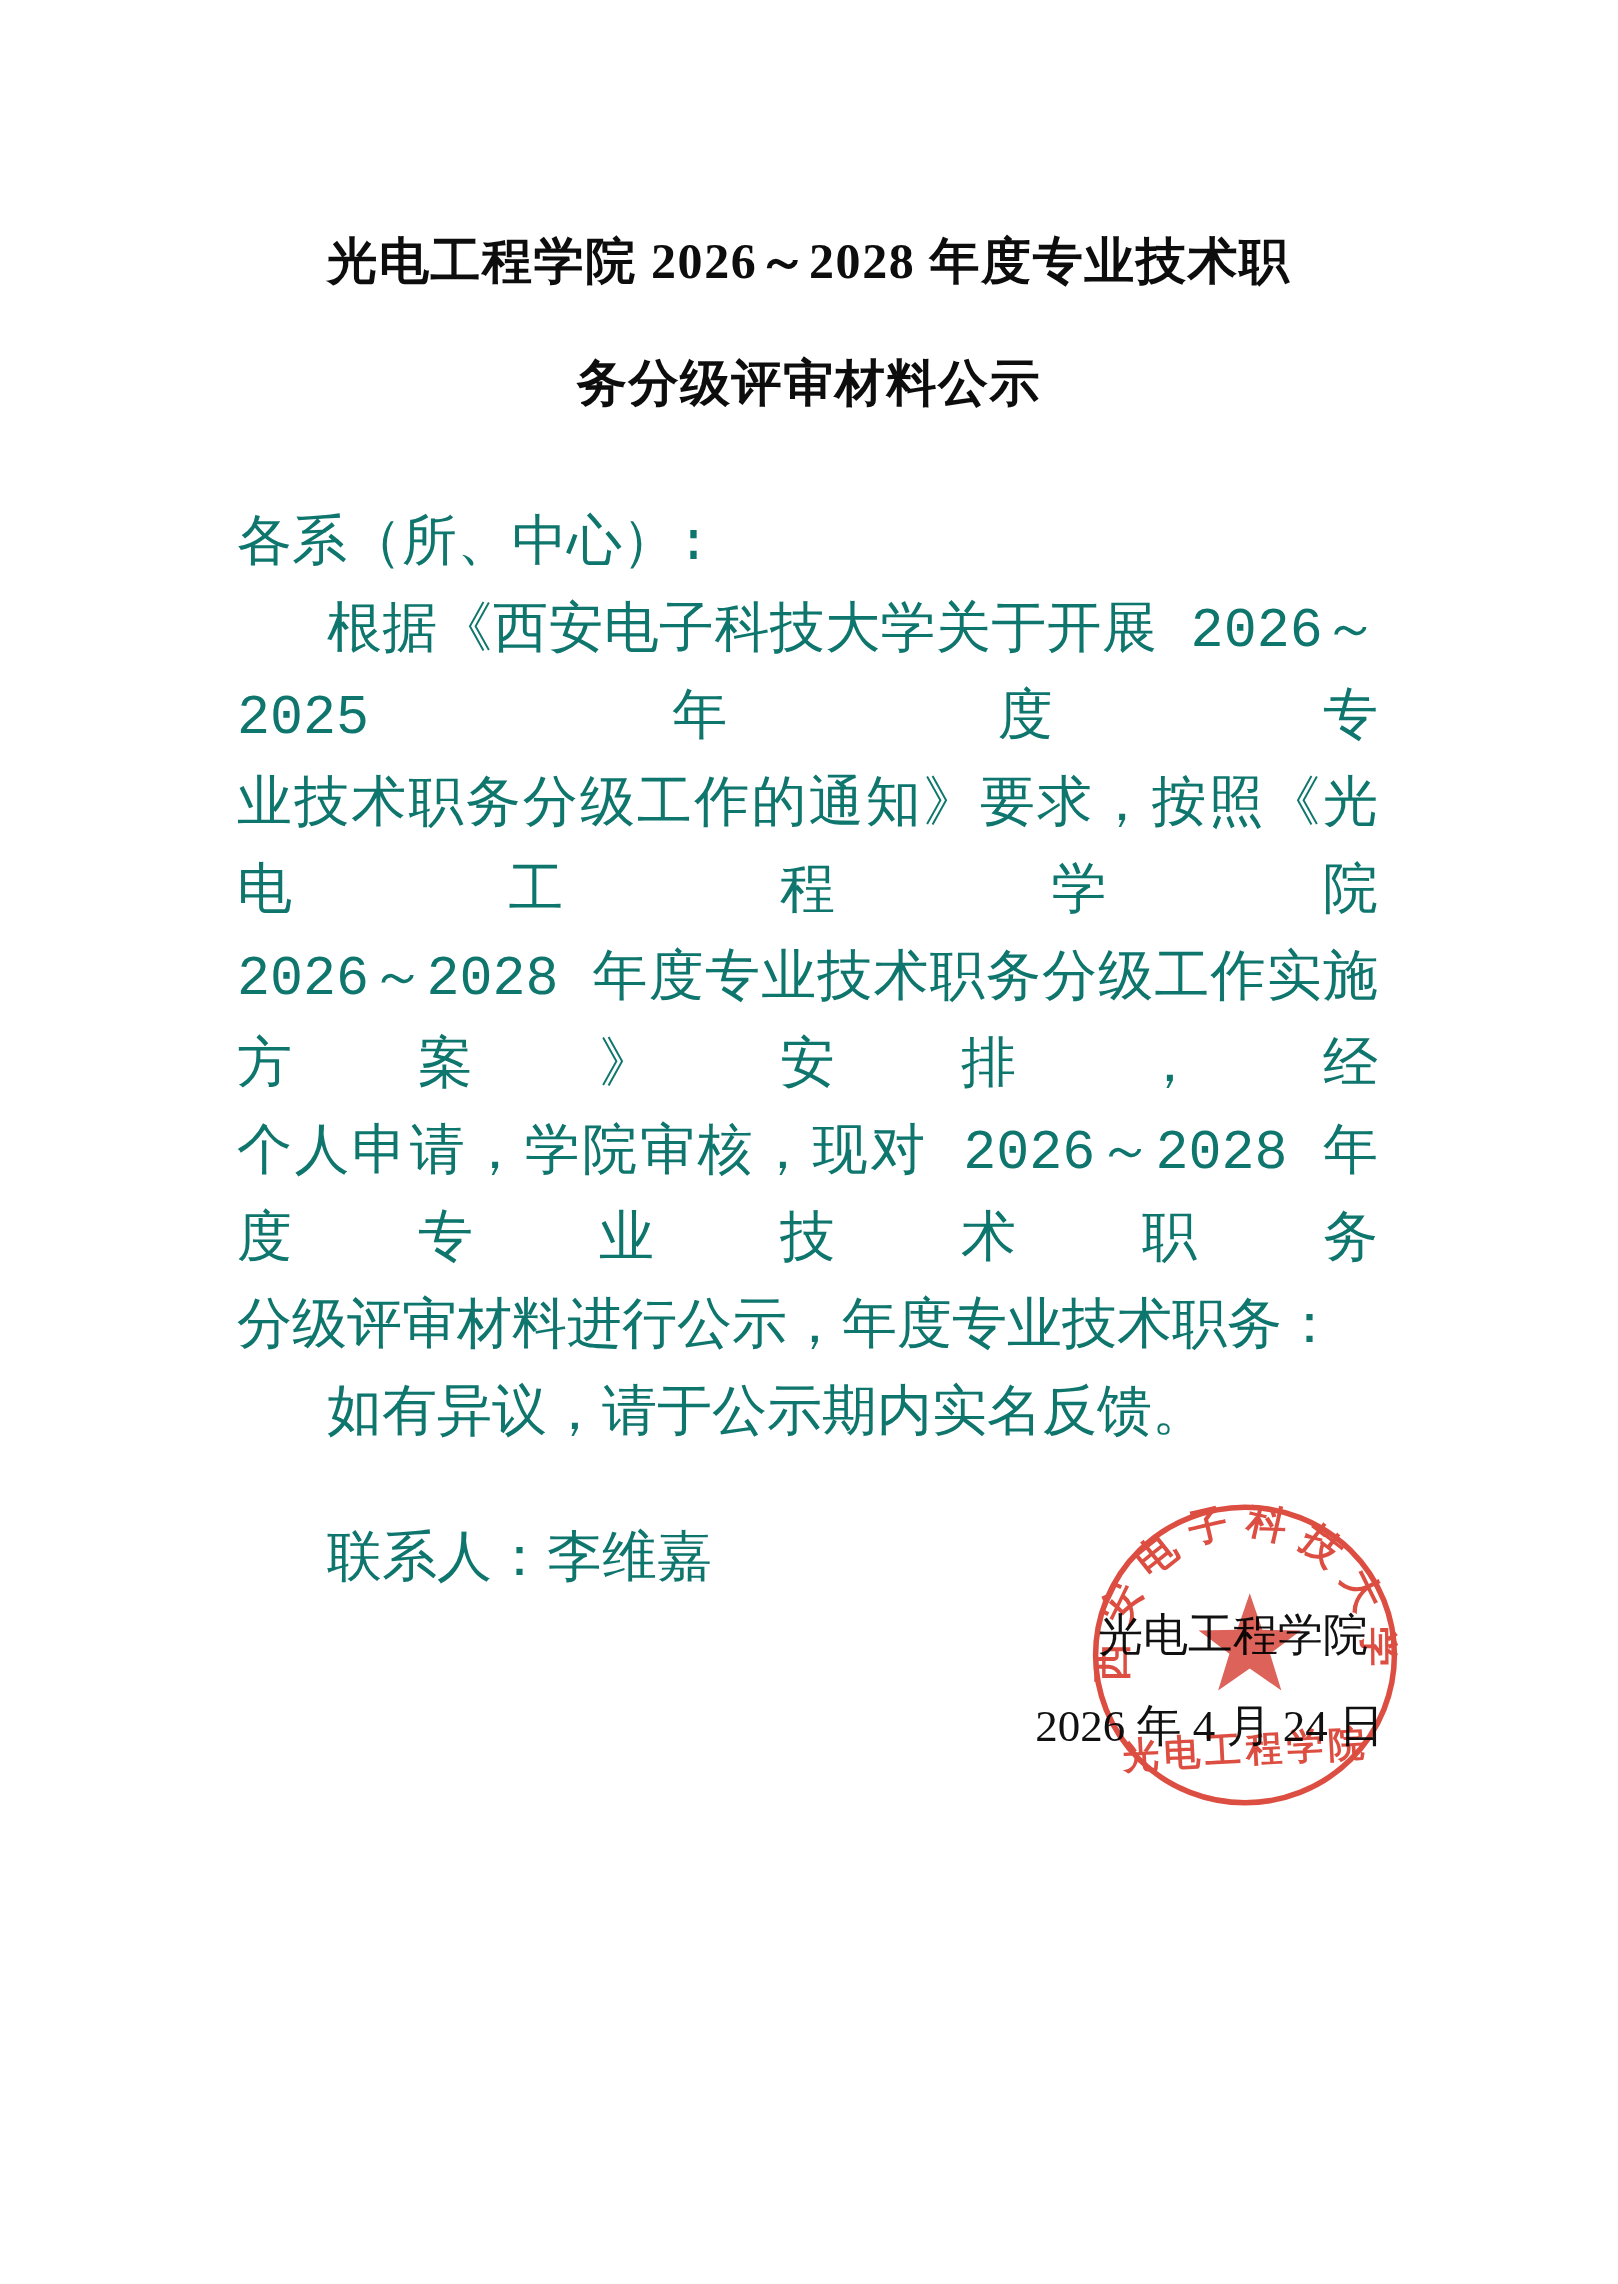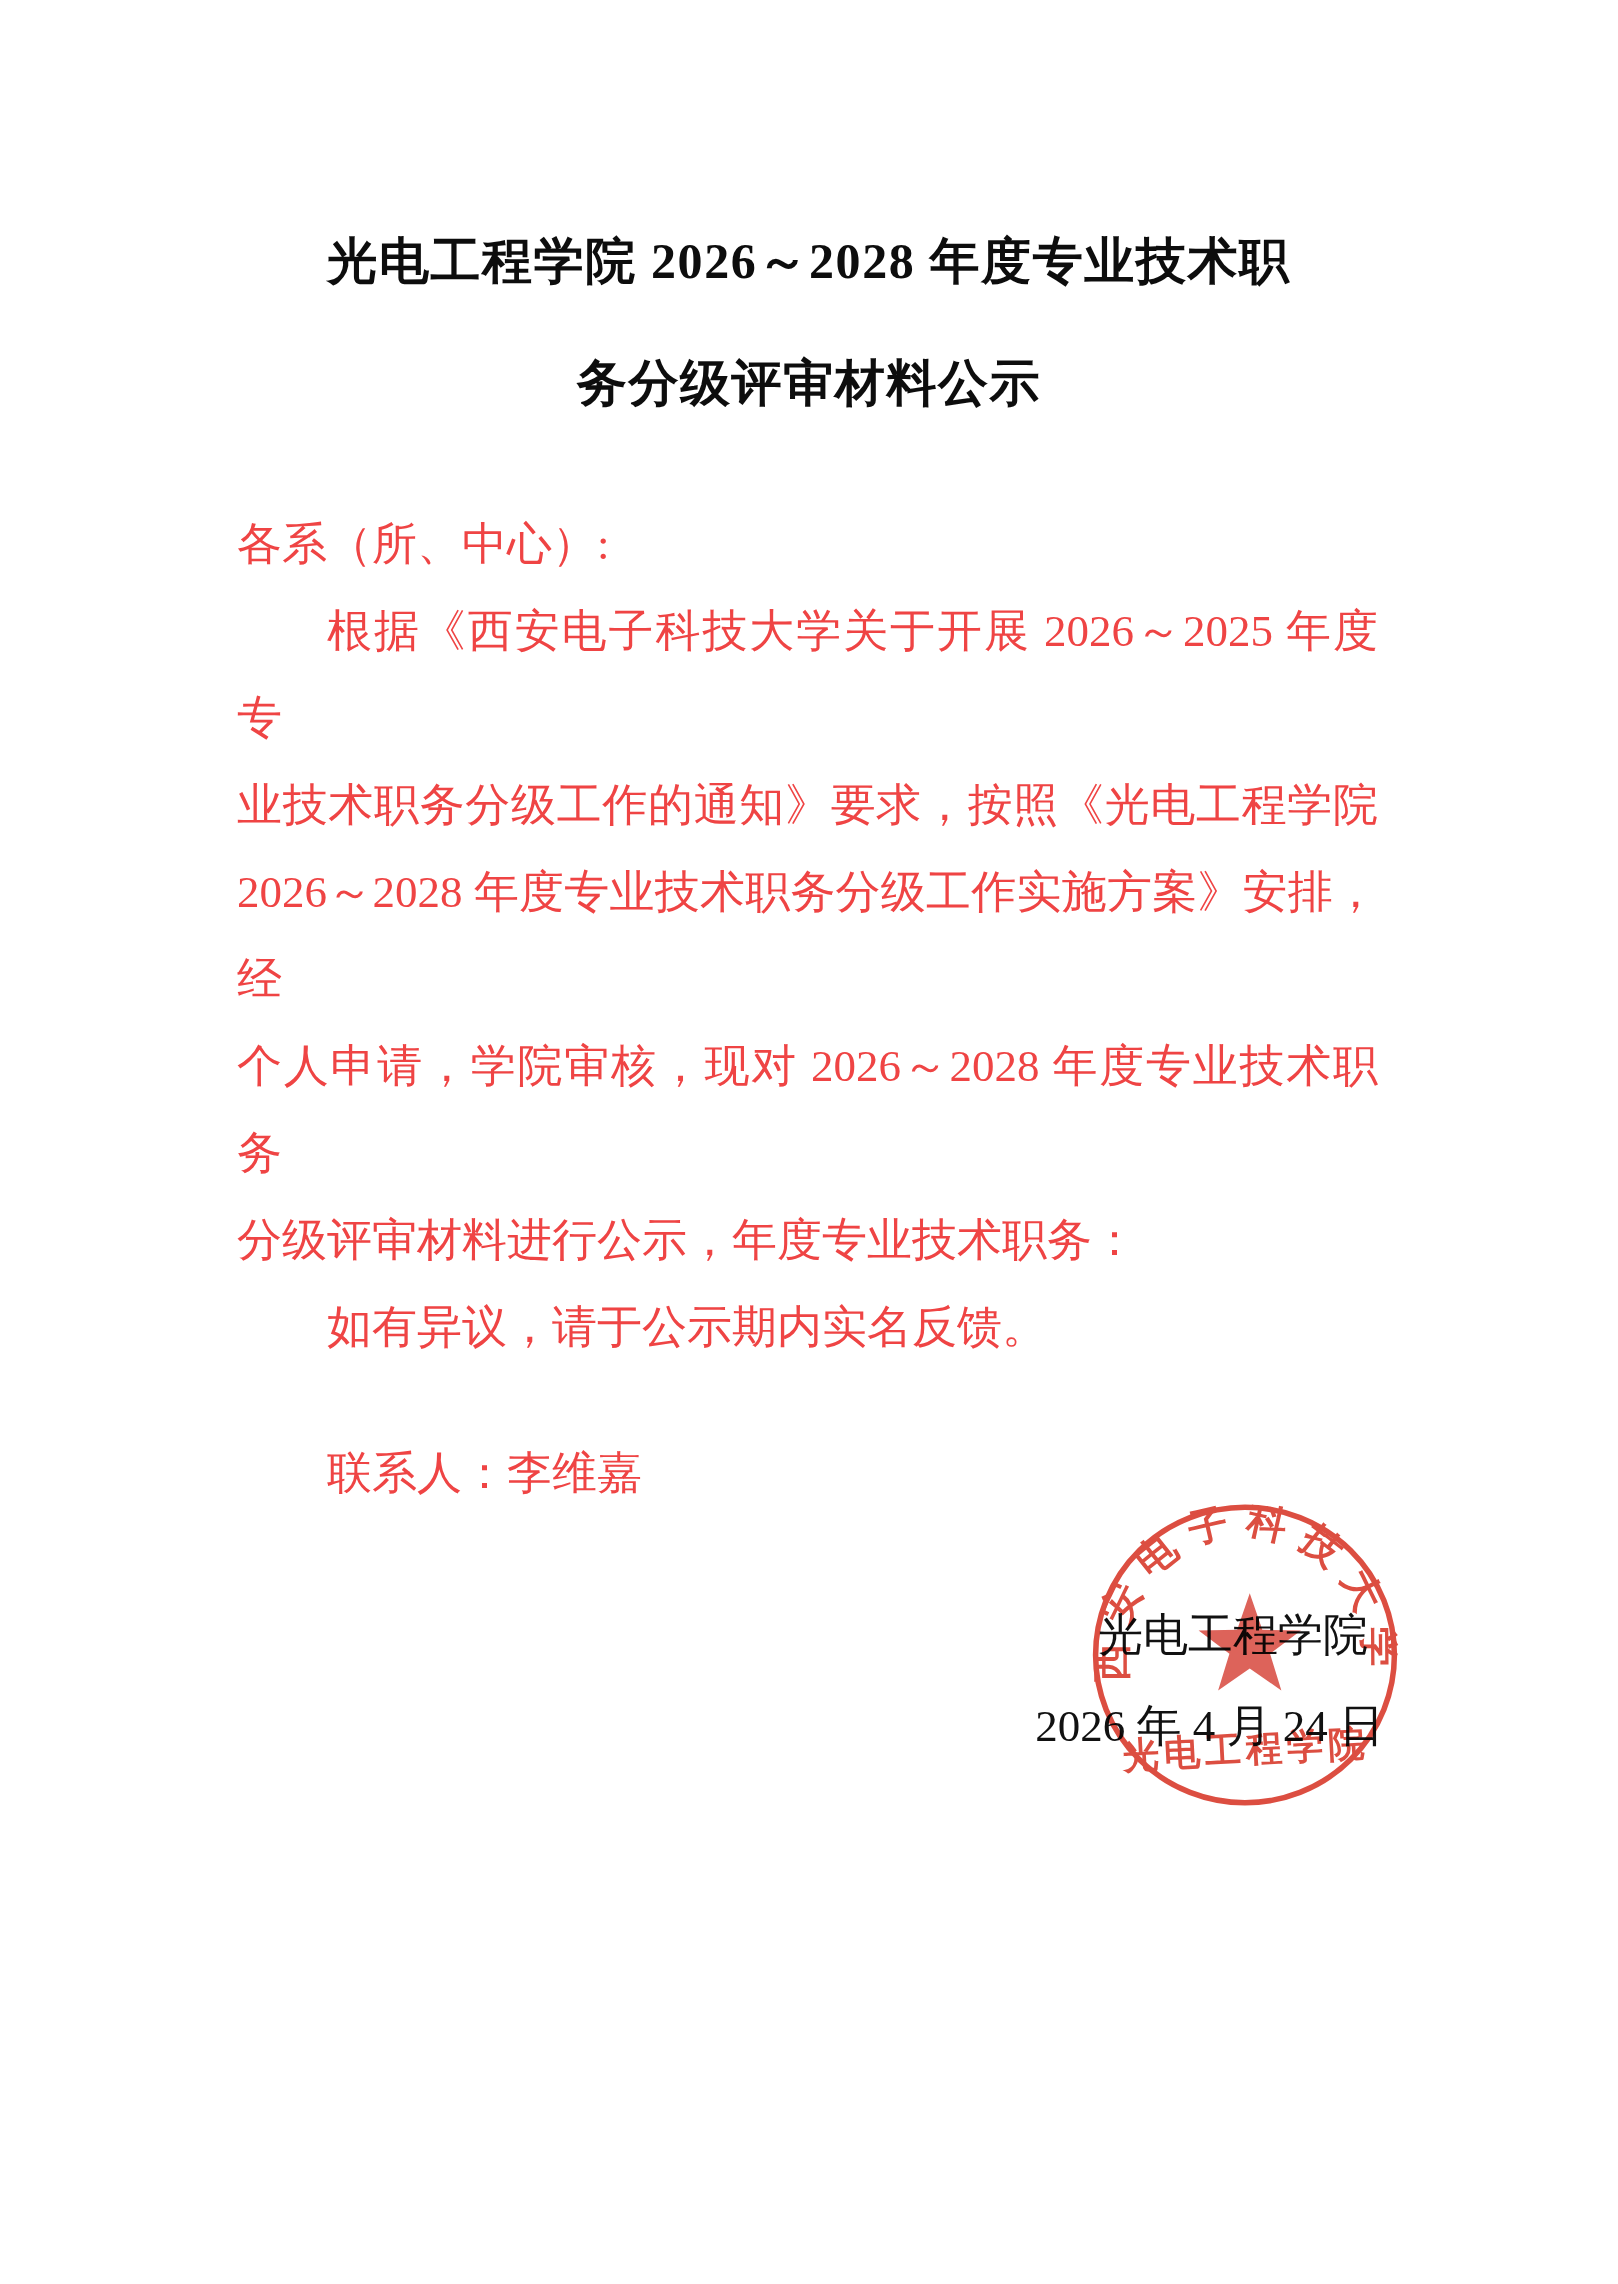--- a/index.html
+++ b/index.html
@@ -24,23 +24,24 @@
     font-size: 50px;
     line-height: 122px;
     letter-spacing: 1.6px;
     color: #0d0d0d;
   }
   
   .body-block {
     margin-top: 57px;
     padding-left: 237px;
     padding-right: 240px;
-    font-size: 45px;
+    font-size: 55px;
     line-height: 87px;
-    color: #ef4444;
+    color: #0f766e;
+    font-family: Liberation Mono, monospace;
   }
   .line { white-space: nowrap; }
   .indent { text-indent: 90px; }
   .justify {
     white-space: normal;
     text-align: justify;
     text-align-last: justify;
     text-justify: inter-character;
   }
   .spacer { height: 59px; }

